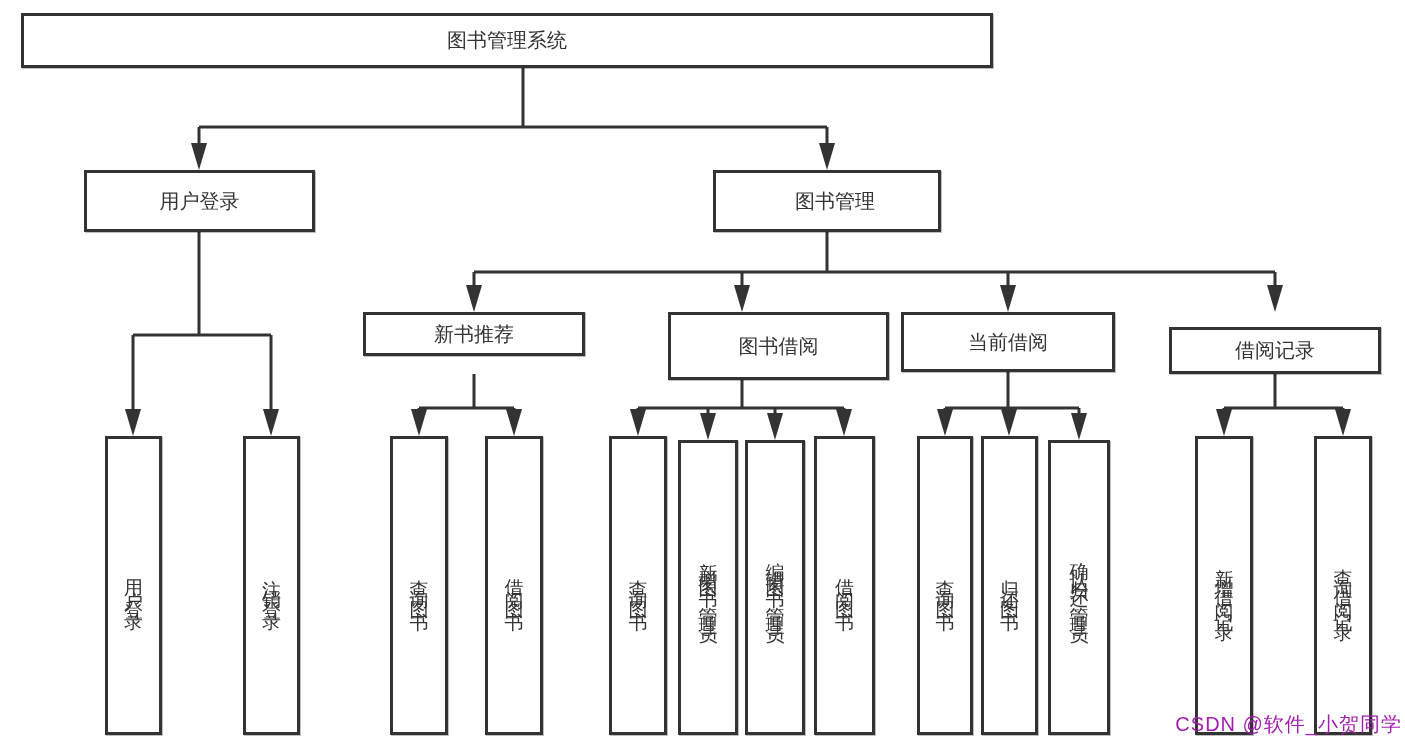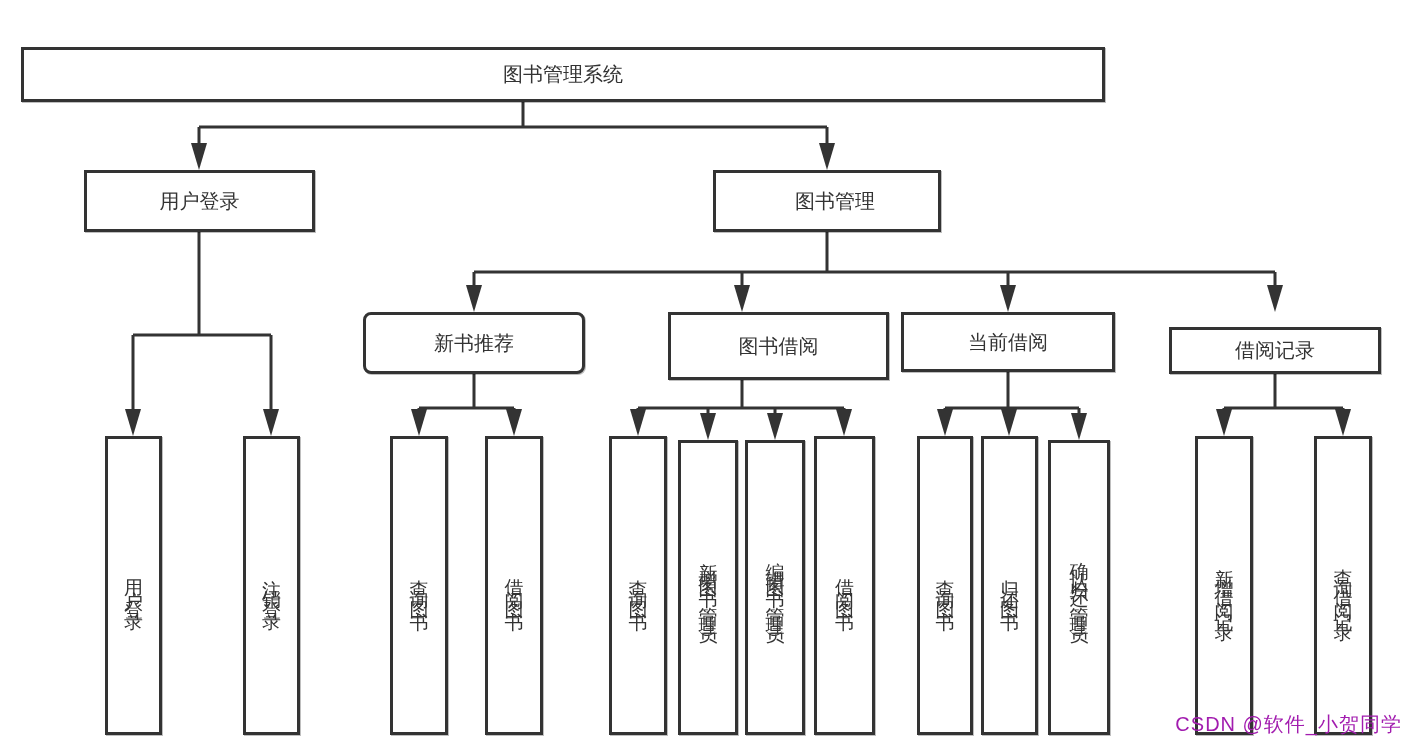--- a/index.html
+++ b/index.html
@@ -58,26 +58,26 @@
       <polygon points="767,413 783,413 775,440"></polygon>
       <polygon points="836,409 852,409 844,436"></polygon>
       <polygon points="937,409 953,409 945,436"></polygon>
       <polygon points="1001,409 1017,409 1009,436"></polygon>
       <polygon points="1071,413 1087,413 1079,440"></polygon>
       <polygon points="1216,409 1232,409 1224,436"></polygon>
       <polygon points="1335,409 1351,409 1343,436"></polygon>
     </g>
   </svg>
 
-  <div class="node root" style="left:21px;top:13px;width:1084px;height:55px;margin-top:34px;">图书管理系统</div>
+  <div class="node root" style="left:21px;top:13px;width:972px;height:55px;">图书管理系统</div>
 
   <div class="node" style="left:84px;top:170px;width:231px;height:62px;">用户登录</div>
   <div class="node" style="left:713px;top:170px;width:228px;height:62px;padding-left:16px;">图书管理</div>
 
-  <div class="node" style="left:363px;top:312px;width:222px;height:62px;border-radius:8px;">新书推荐</div>
+  <div class="node" style="left:363px;top:312px;width:222px;height:44px;">新书推荐</div>
   <div class="node" style="left:668px;top:312px;width:221px;height:68px;font-family:Liberation Mono, monospace;">图书借阅</div>
   <div class="node" style="left:901px;top:312px;width:214px;height:60px;">当前借阅</div>
   <div class="node" style="left:1169px;top:327px;width:212px;height:47px;">借阅记录</div>
 
   <div class="vnode" style="left:105px;top:436px;width:57px;height:299px;">用户登录</div>
   <div class="vnode" style="left:243px;top:436px;width:57px;height:299px;">注销登录</div>
 
   <div class="vnode" style="left:390px;top:436px;width:58px;height:299px;">查询图书</div>
   <div class="vnode" style="left:485px;top:436px;width:58px;height:299px;">借阅图书</div>
 

